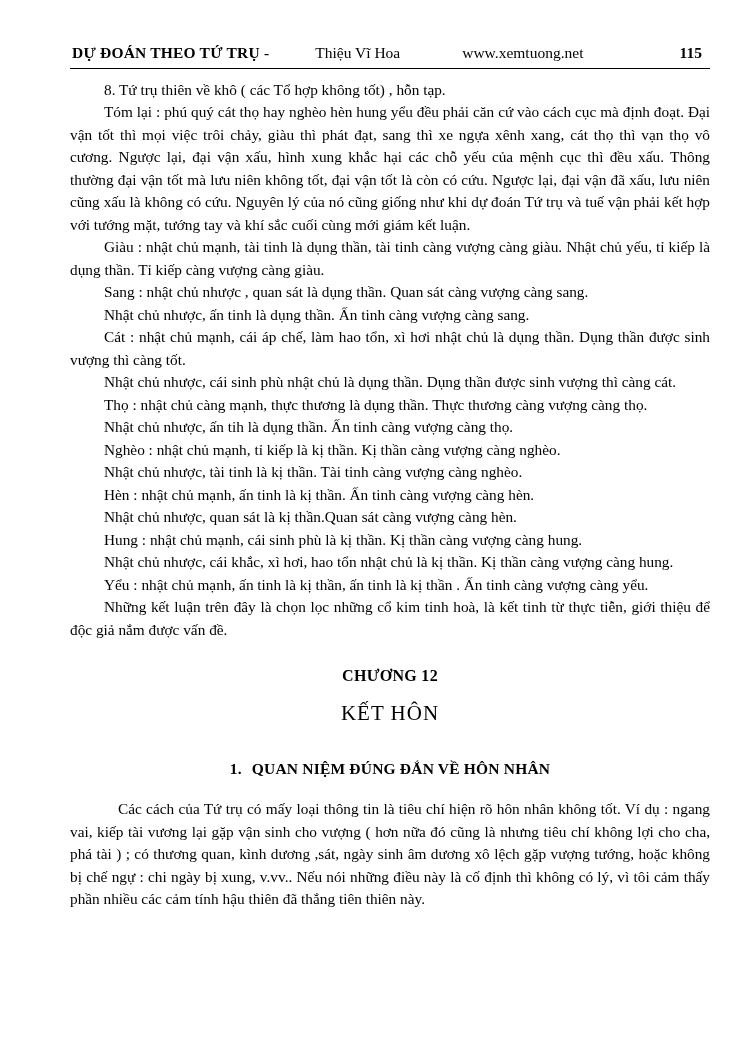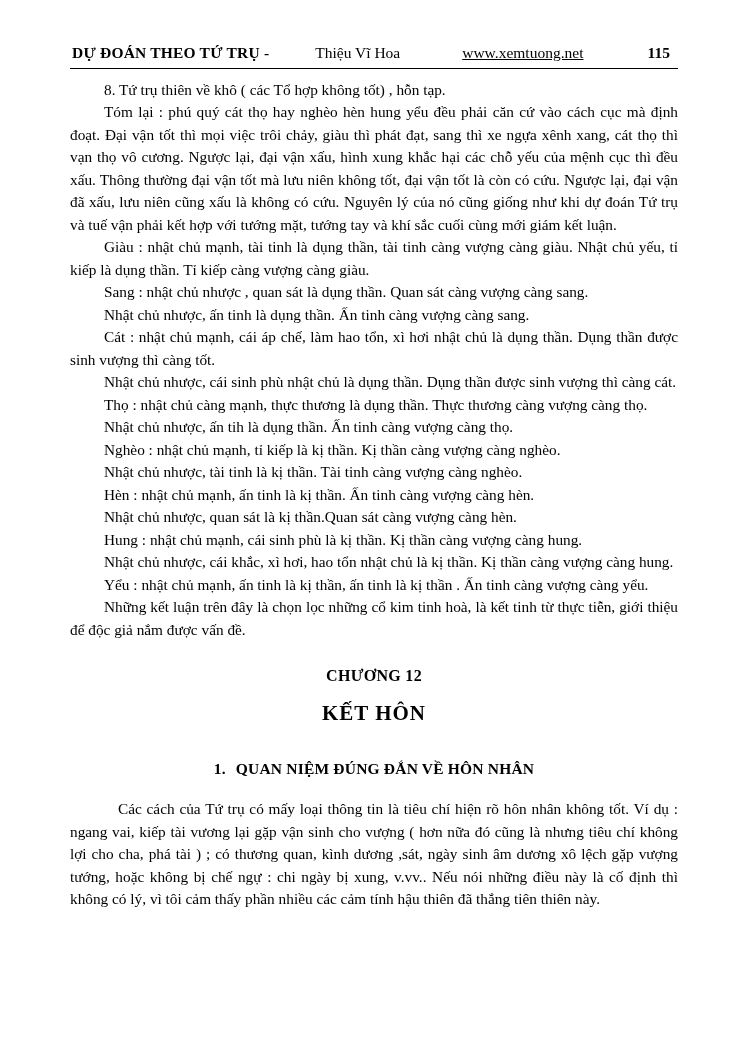--- a/index.html
+++ b/index.html
@@ -13,21 +13,21 @@
     font-family: "Liberation Serif", "DejaVu Serif", serif;
     color: #000000;
     position: relative;
     overflow: hidden;
   }
   .page {
     position: relative;
     width: 744px;
     height: 1053px;
     box-sizing: border-box;
-    padding: 44px 66px 0 70px;
+    padding: 44px 34px 0 70px;
     border-radius: 20px;
   }
   
   .header {
     display: flex;
     align-items: baseline;
     font-size: 15.5px;
     padding: 0 4px 0 2px;
   }
   .header .book-title {
@@ -35,21 +35,20 @@
     letter-spacing: 0.2px;
     white-space: nowrap;
   }
   .header .author {
     margin-left: 46px;
     white-space: nowrap;
     text-align: right;
   }
   .header .site {
     margin-left: 62px;
-    text-decoration: underline;
     white-space: nowrap;
   }
   .header .page-number {
     margin-left: auto;
     white-space: nowrap;
     padding-right: 4px;
     font-weight: bold;
   }
   .rule {
     border-top: 1px solid #000;
@@ -69,21 +68,21 @@
   
   .chapter-label {
     text-align: center;
     font-weight: bold;
     font-size: 16px;
     margin-top: 26px;
     letter-spacing: 0.3px;
   }
   .chapter-title {
     text-align: center;
-    font-weight: bold;
+    font-weight: normal;
     font-size: 21px;
     margin-top: 16px;
     letter-spacing: 1px;
   }
   .section-title {
     text-align: center;
     font-weight: bold;
     font-size: 15.5px;
     margin-top: 34px;
     letter-spacing: 0.2px;

